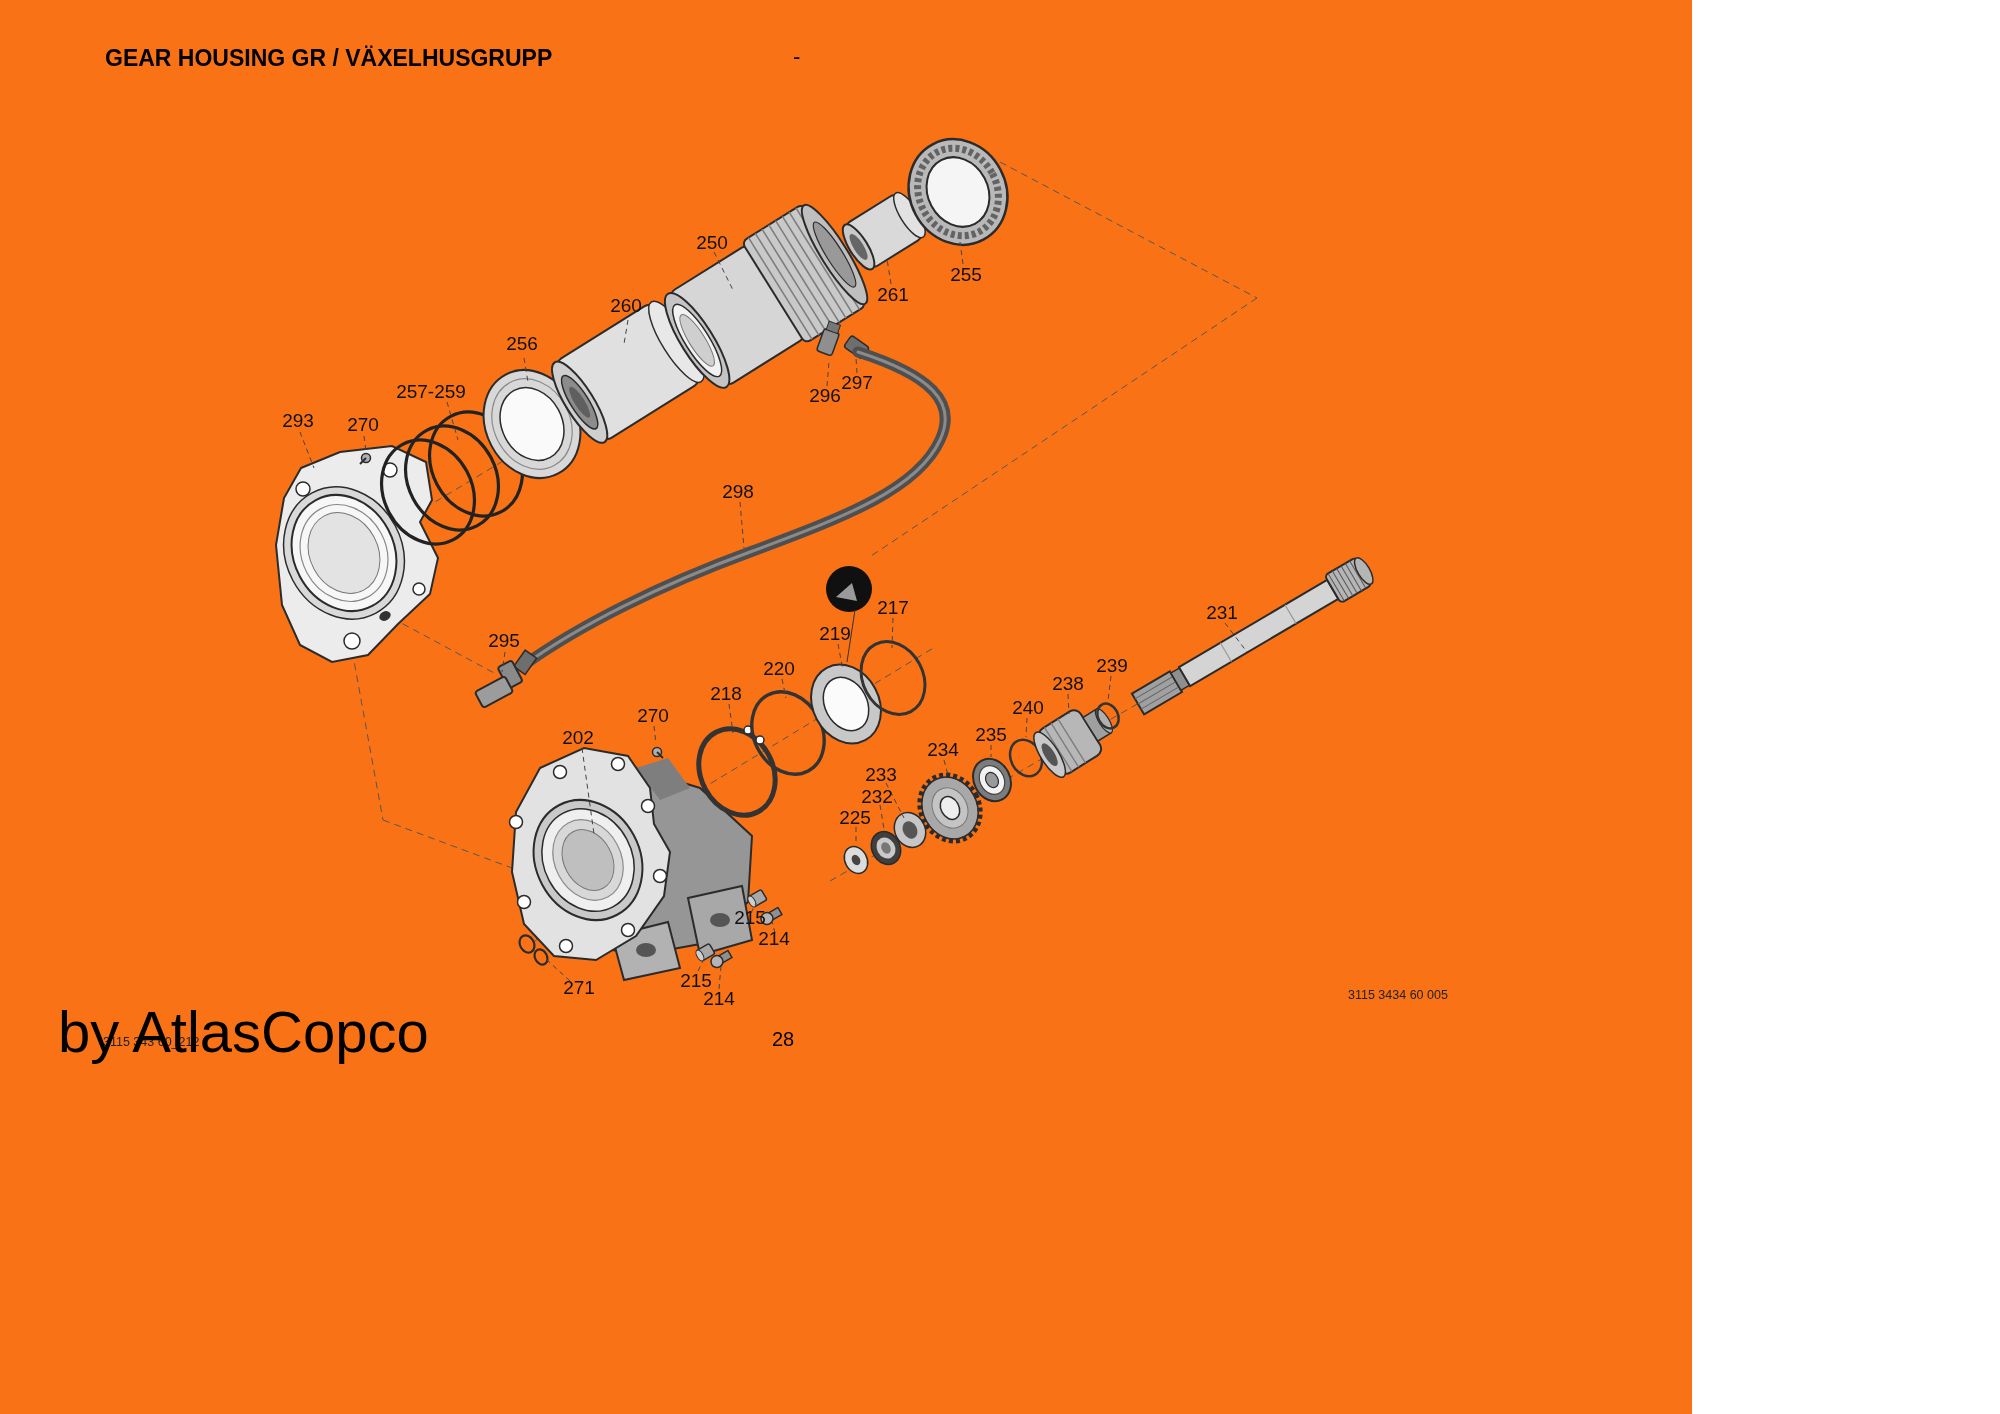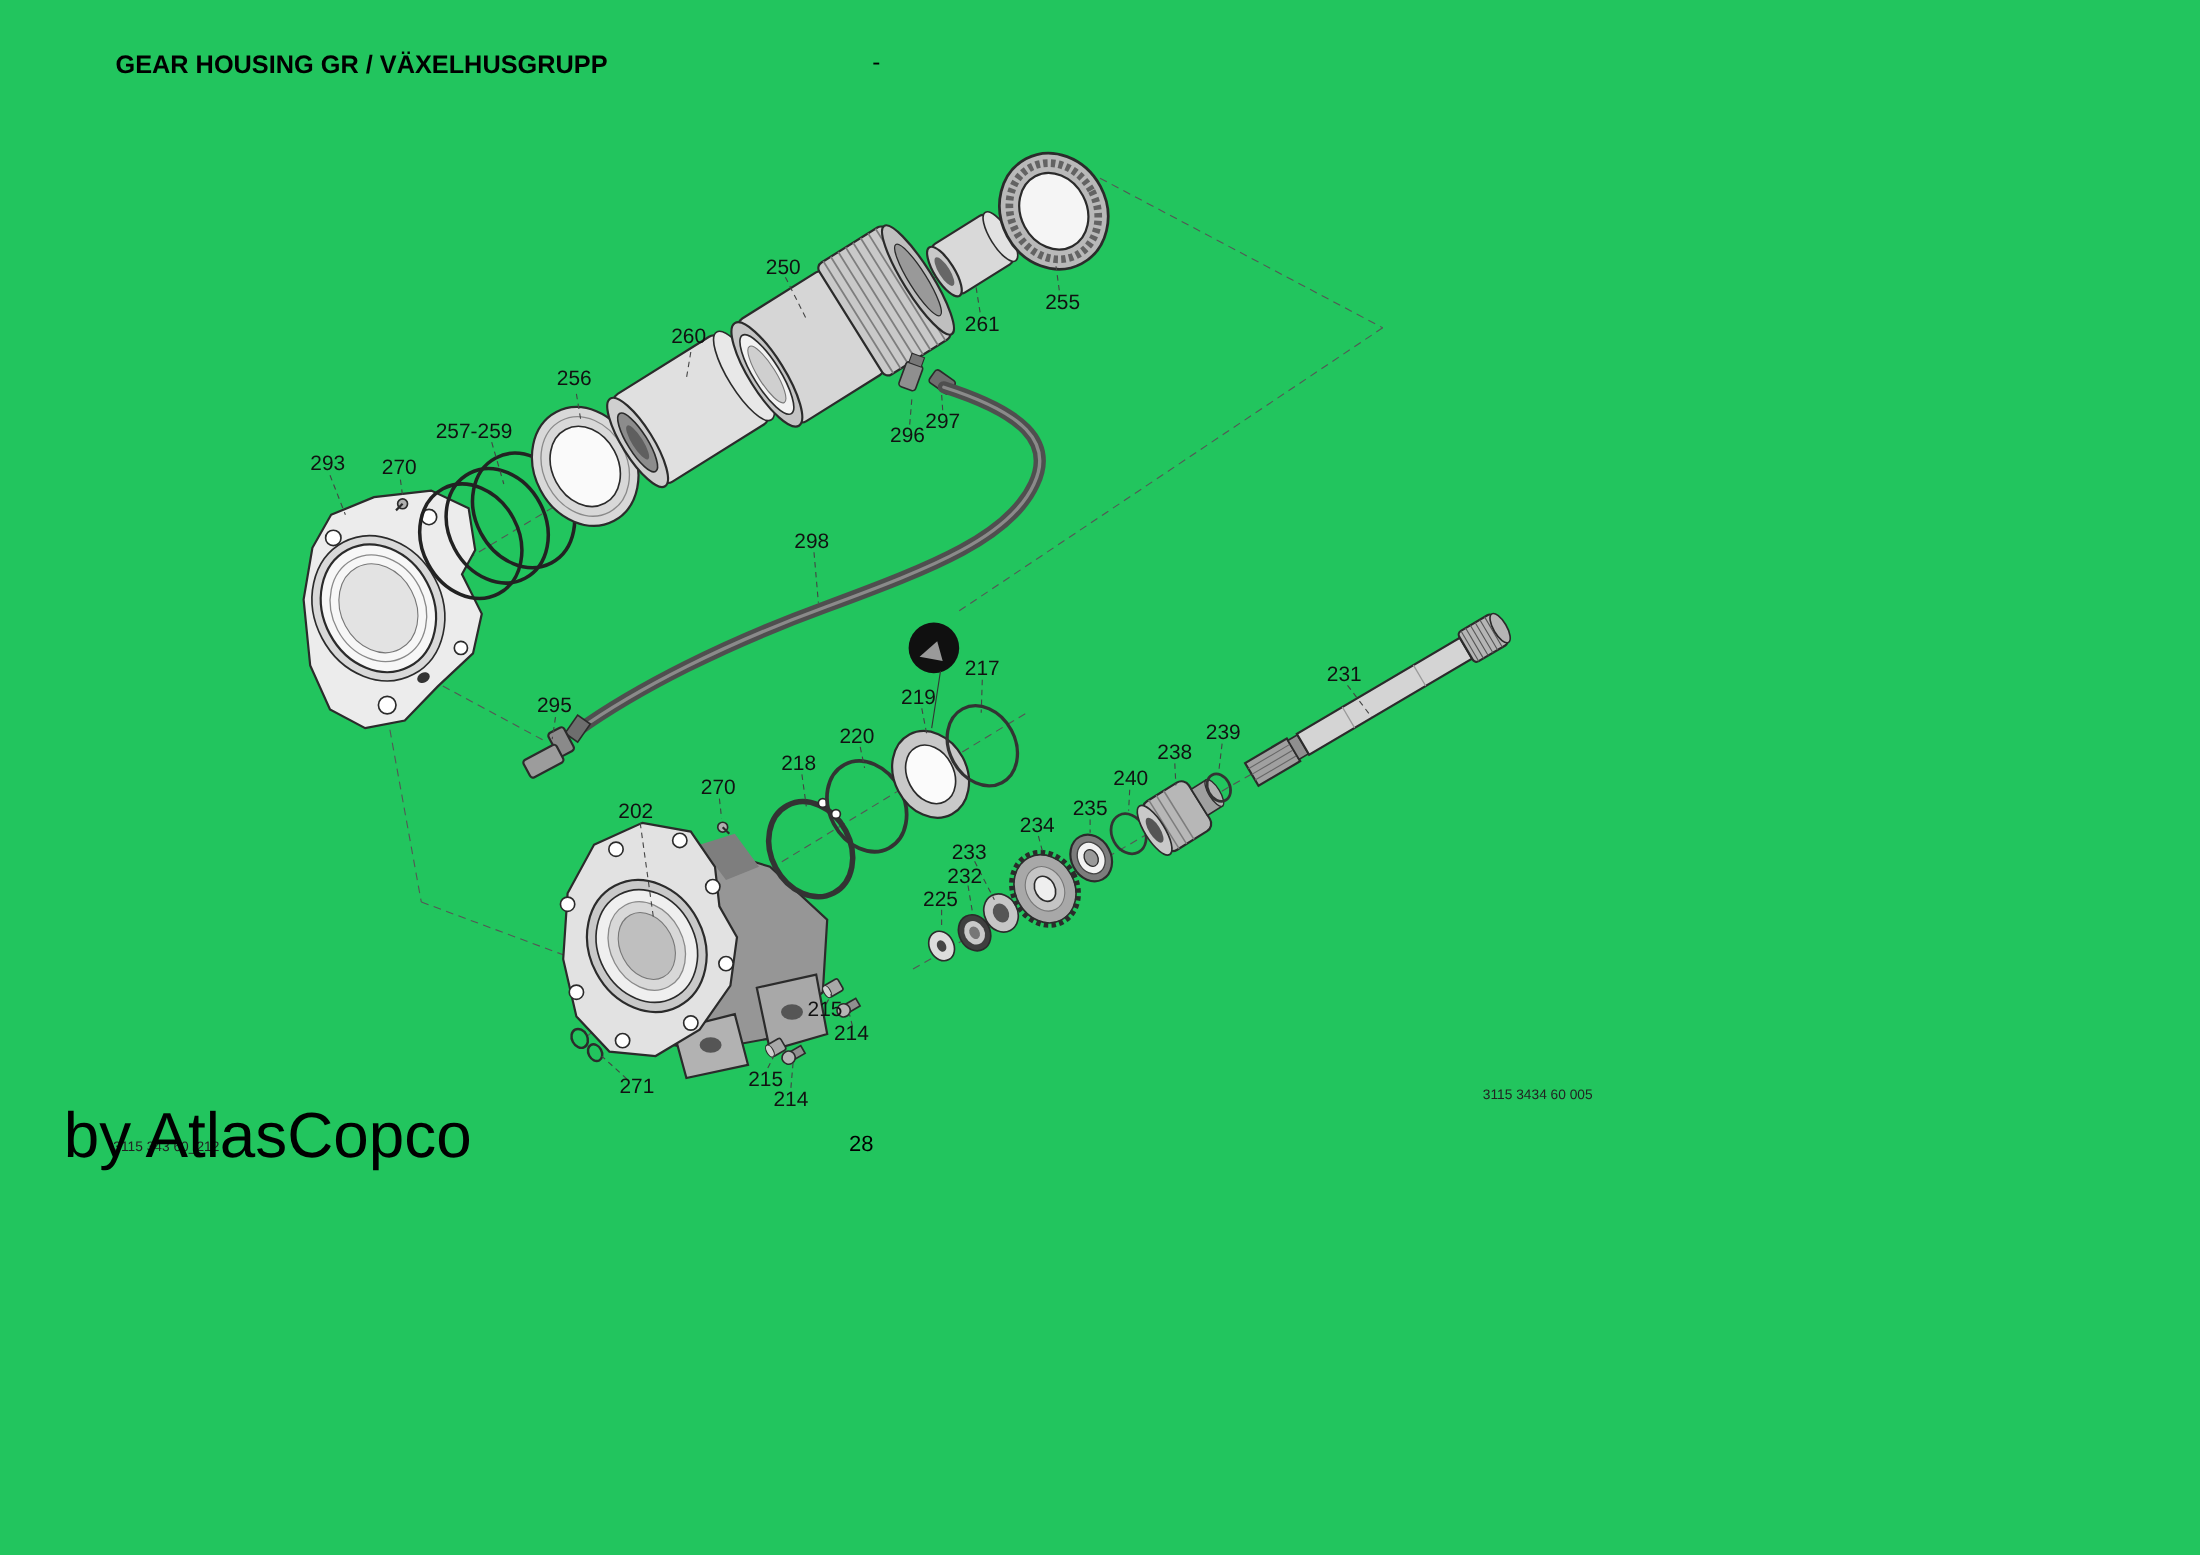--- a/index.html
+++ b/index.html
@@ -1,16 +1,16 @@
 <!DOCTYPE html>
 <html><head>
 <meta charset="utf-8">
 <style>
   html,body{margin:0;padding:0;background:#fff;}
-  .page{position:relative;width:2000px;height:1414px;background:#22c55e;overflow:hidden;}
+  .page{position:relative;width:1692px;height:1414px;background:#f97316;overflow:hidden;}
   svg{display:block;}
   .lbl{font:19px "Liberation Sans",sans-serif;fill:#111;text-anchor:middle;}
   .title-text{font:bold 23px "Liberation Sans",sans-serif;fill:#000;}
   .hdash{font:22px "Liberation Sans",sans-serif;fill:#000;}
   .pageno{font:20px "Liberation Sans",sans-serif;fill:#000;text-anchor:middle;}
   .docnum{font:12.5px "Liberation Sans",sans-serif;fill:#222;}
   .wm{font:58px "Liberation Sans",sans-serif;fill:#000;}
   .dash{stroke:#555;stroke-width:1;fill:none;stroke-dasharray:7 5;}
   .ldr{stroke:#444;stroke-width:1;fill:none;stroke-dasharray:5 4;}
   .ol{stroke:#2b2b2b;}

